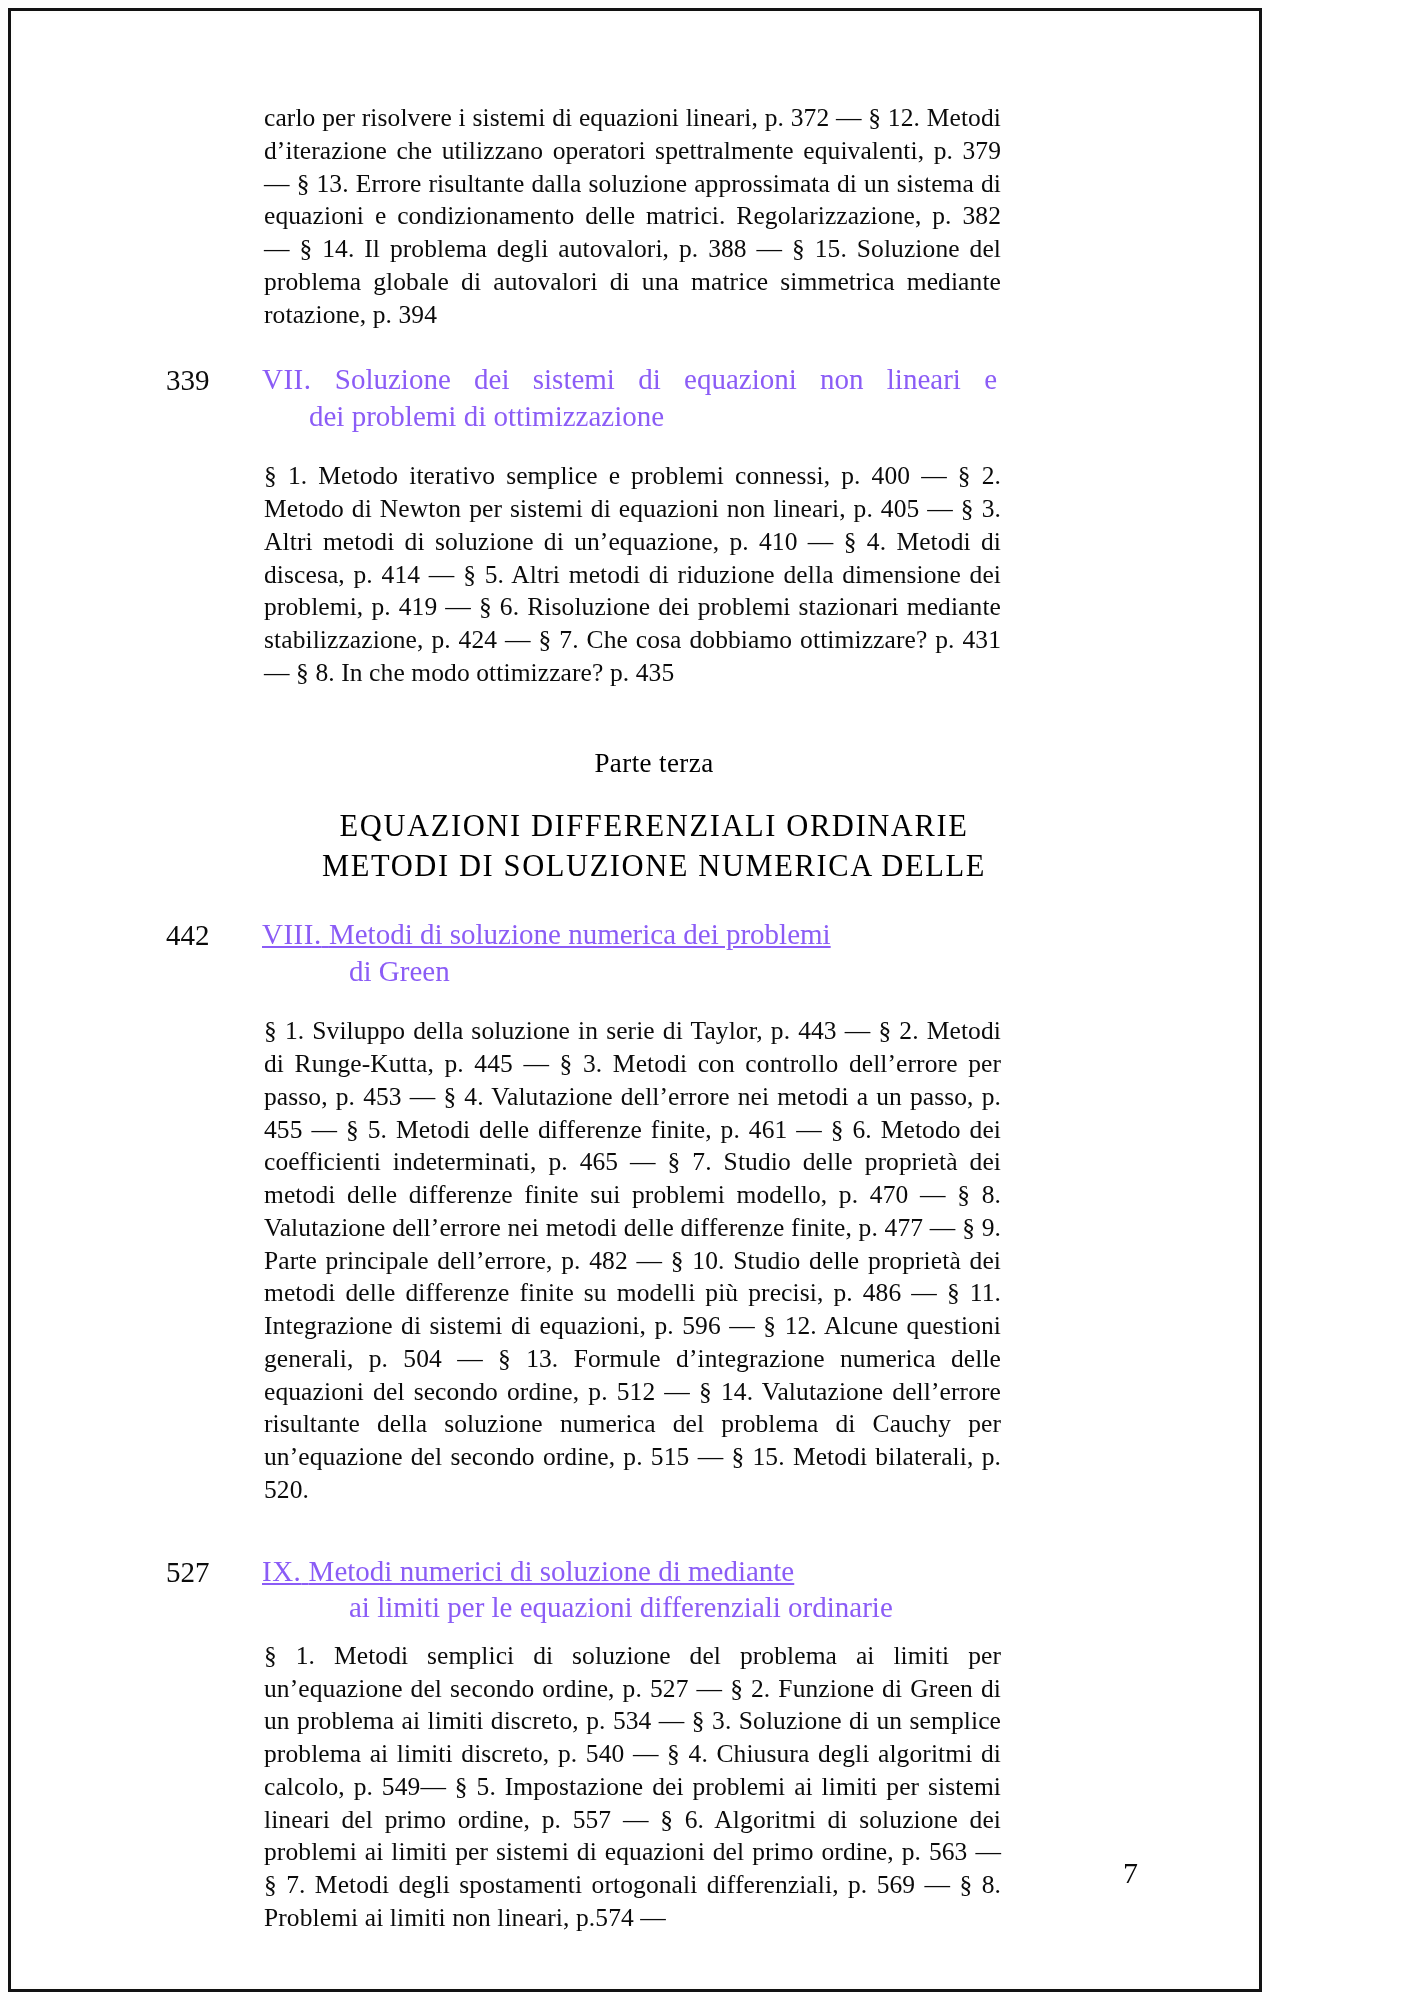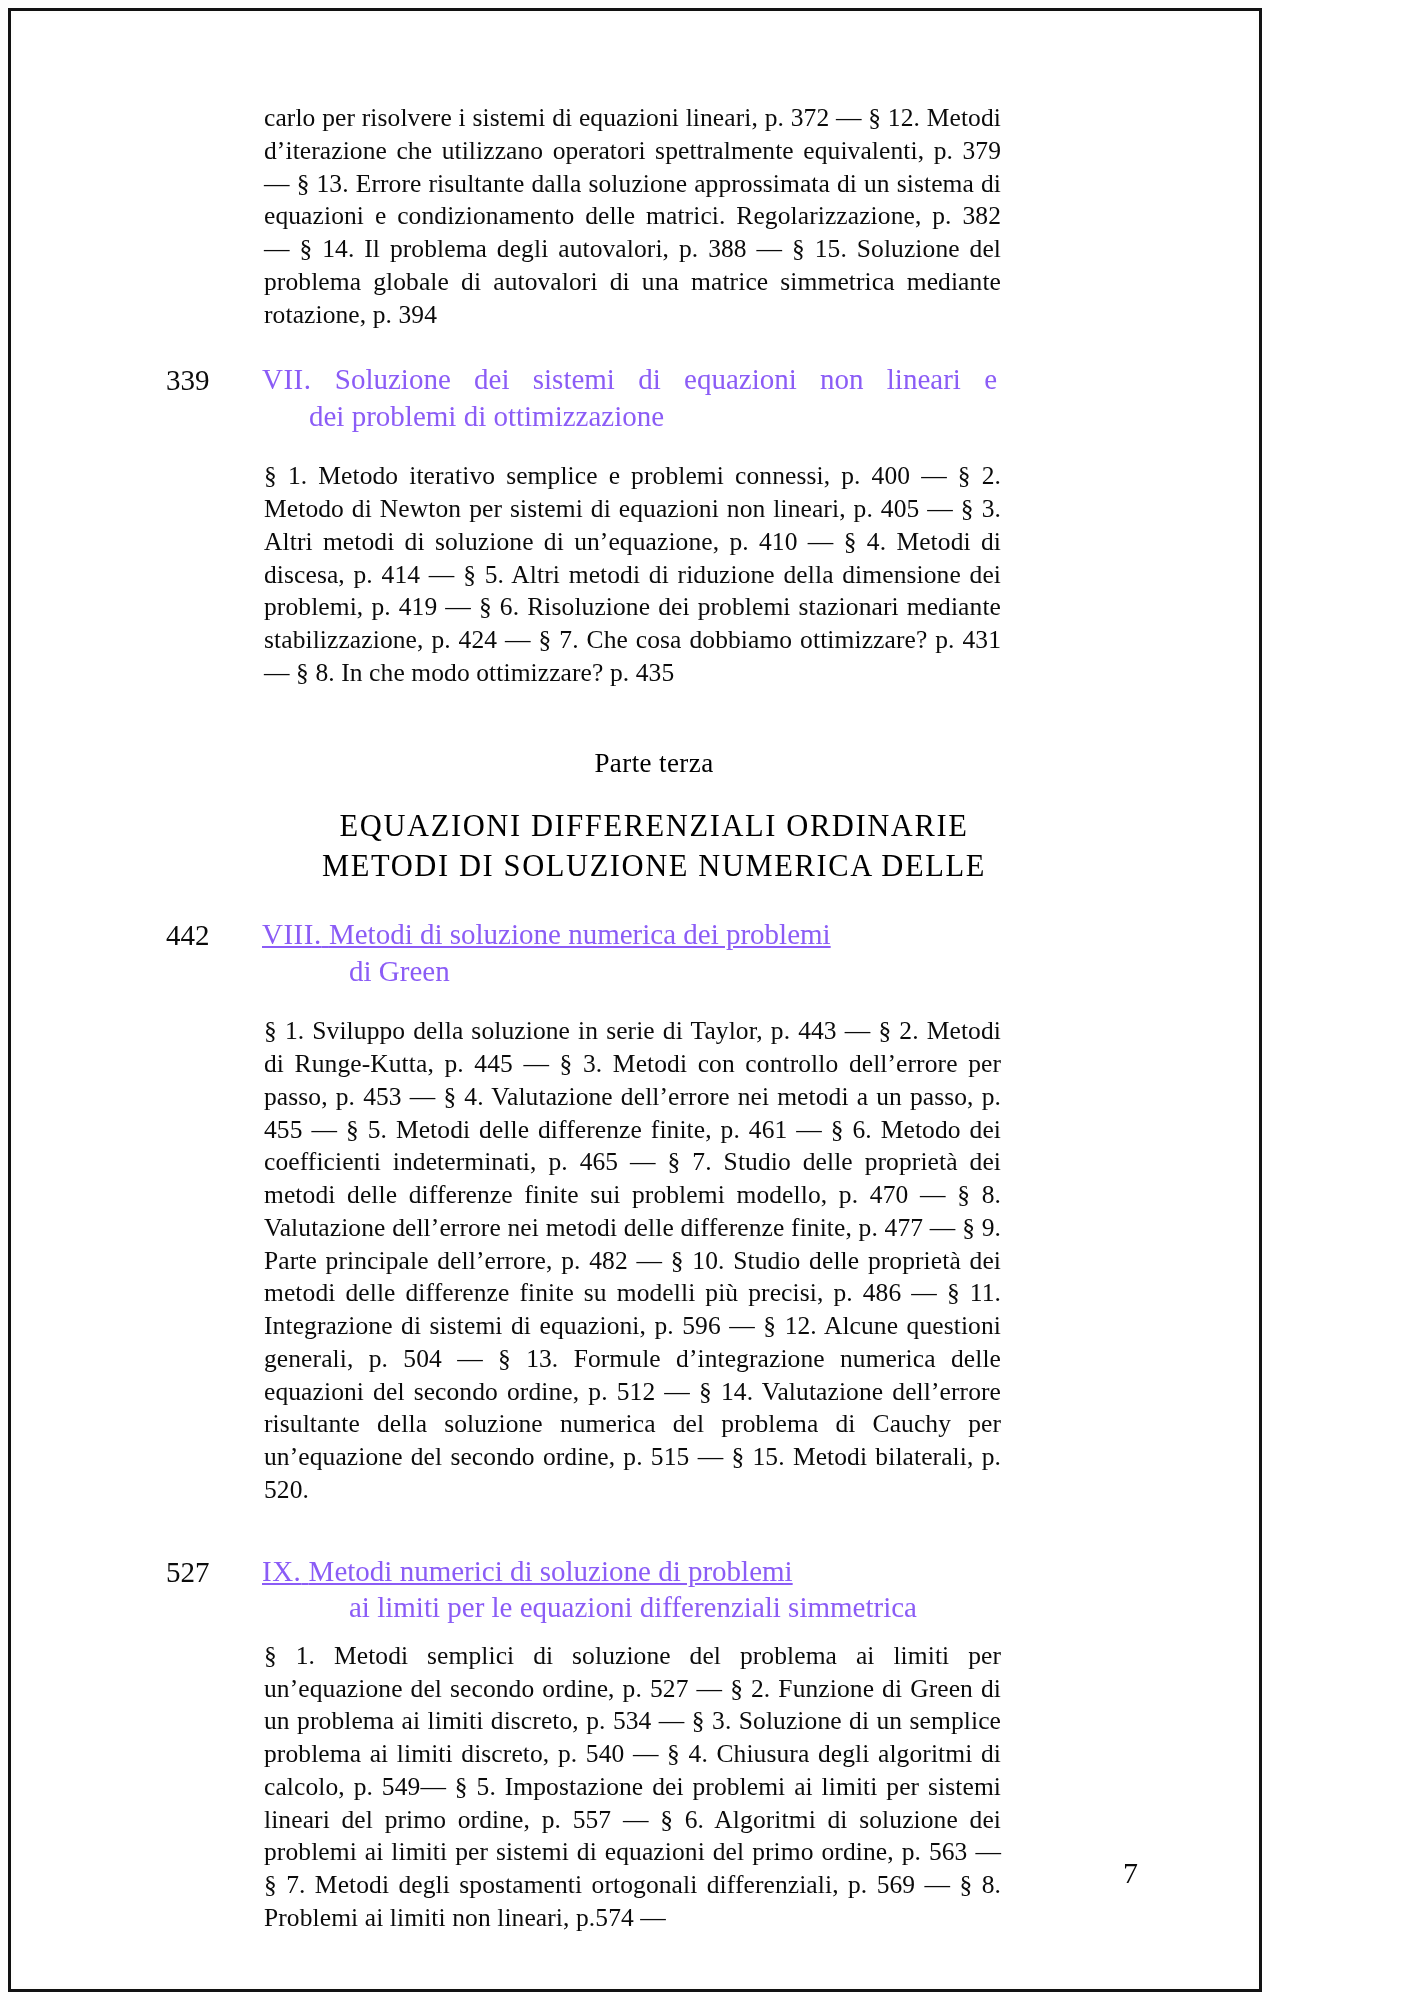--- a/index.html
+++ b/index.html
@@ -177,23 +177,23 @@
         </div>
       </div>
       <div class="gap-md"></div>
       <p class="toc-para block-indent last-line-left">§ 1. Sviluppo della soluzione in serie di Taylor, p. 443 —  § 2. Metodi di Runge-Kutta, p. 445 — § 3. Metodi con controllo dell’errore per passo, p. 453 — § 4. Valutazione dell’errore nei metodi a un passo, p. 455 — § 5. Metodi delle differenze finite, p. 461 — § 6. Metodo dei coefficienti indeterminati, p. 465 — § 7. Studio delle proprietà dei metodi delle differenze finite sui problemi modello, p. 470 — § 8. Valutazione dell’errore nei metodi delle differenze finite, p. 477 — § 9. Parte principale dell’errore, p. 482 — § 10. Studio delle proprietà dei metodi delle differenze finite su modelli più precisi, p. 486 — § 11. Integrazione di sistemi di equazioni, p. 596 — § 12. Alcune questioni generali, p. 504 — § 13. Formule d’integrazione numerica delle equazioni del secondo ordine, p. 512 — § 14. Valutazione dell’errore risultante della soluzione numerica del problema di Cauchy per un’equazione del secondo ordine, p. 515 — § 15. Metodi bilaterali, p. 520.</p>
 
       <div class="chapter" style="margin-top:46px;">
         <div class="chapter-page">527</div>
         <div class="chapter-body">
           <span class="chapter-line1 nojust">
             <span class="chapter-num">IX.</span>
-            <span>Metodi numerici di soluzione di problemi</span>
+            <span>Metodi numerici di soluzione di mediante</span>
           </span>
-          <span class="chapter-line2 hang">ai limiti per le equazioni differenziali simmetrica</span>
+          <span class="chapter-line2 hang">ai limiti per le equazioni differenziali ordinarie</span>
         </div>
       </div>
       <div class="gap-sm"></div>
       <p class="toc-para block-indent last-line-left">§ 1. Metodi semplici di soluzione del problema ai limiti per un’equazione del secondo ordine, p. 527 — § 2. Funzione di Green di un problema ai limiti discreto, p. 534 — § 3. Soluzione di un semplice problema ai limiti discreto, p. 540 — § 4. Chiusura degli algoritmi di calcolo, p. 549— § 5. Impostazione dei problemi ai limiti per sistemi lineari del primo ordine, p. 557 — § 6. Algoritmi di soluzione dei problemi ai limiti per sistemi di equazioni del primo ordine, p. 563 — § 7. Metodi degli spostamenti ortogonali differenziali, p. 569 — § 8. Problemi ai limiti non lineari, p.574 —</p>
 
     </div>
 
     <div class="folio">7</div>
   </div>
 </div>

